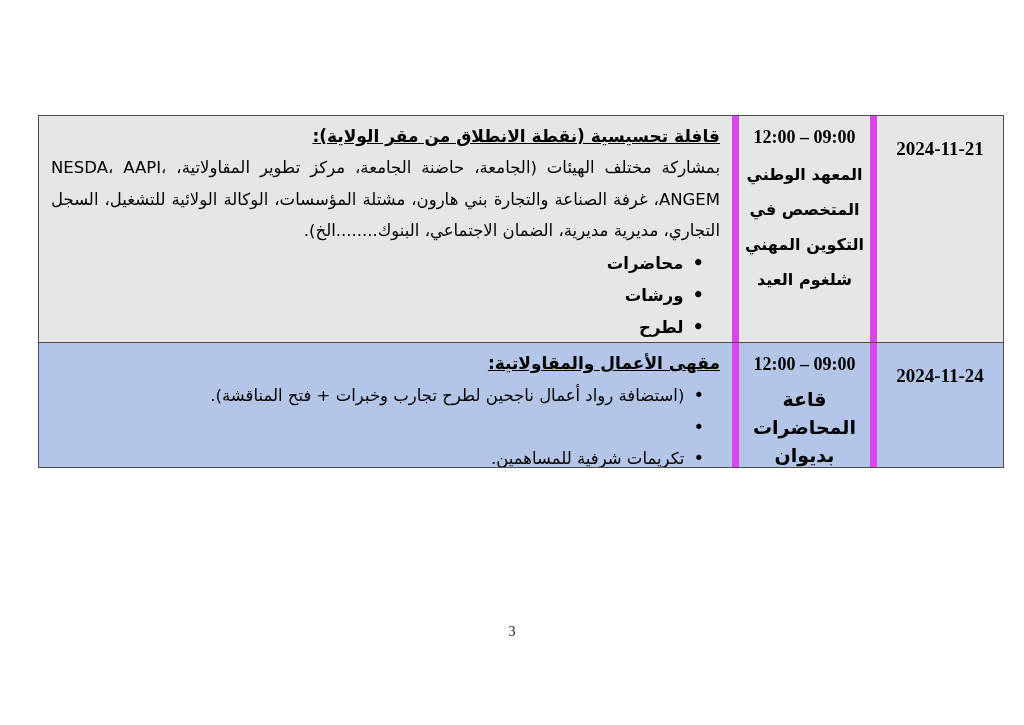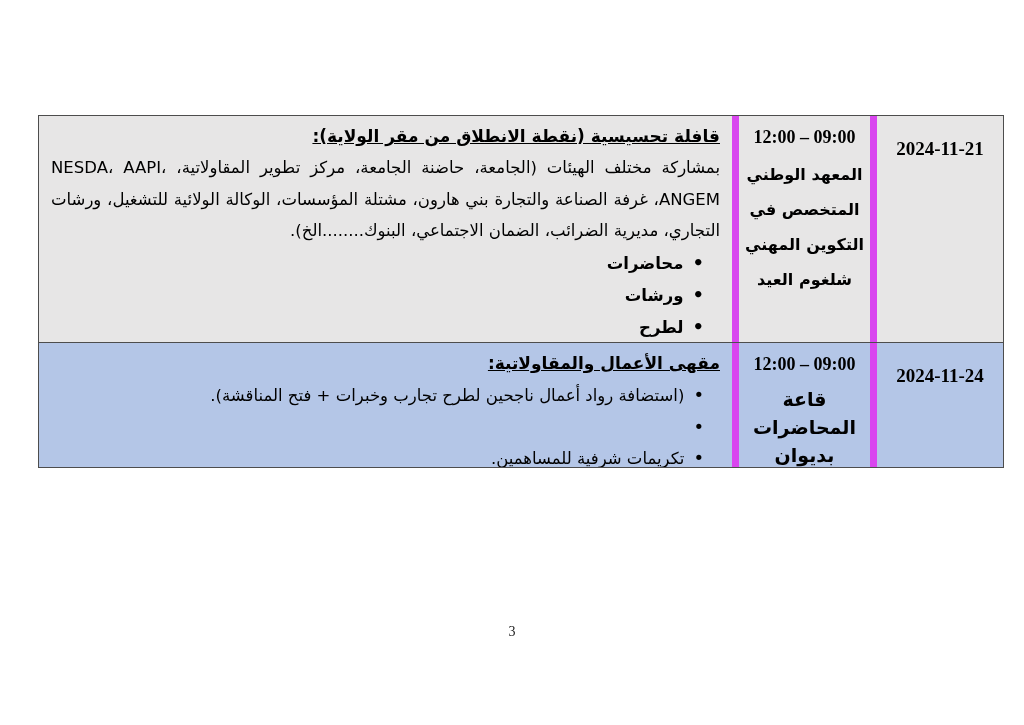--- a/index.html
+++ b/index.html
@@ -93,21 +93,21 @@
     <div class="t-row row-day4">
       <div class="cell day-cell">
         <div class="day-date">2024-11-21</div>
       </div>
       <div class="cell time-cell">
         <div class="time-range">09:00 – 12:00</div>
         <div class="venue venue-lg">المعهد الوطني المتخصص في التكوين المهني شلغوم العيد</div>
       </div>
       <div class="cell desc-cell">
         <div class="activity-title">قافلة تحسيسية (نقطة الانطلاق من مقر الولاية):</div>
-        <div class="activity-body">بمشاركة مختلف الهيئات (الجامعة، حاضنة الجامعة، مركز تطوير المقاولاتية، NESDA، AAPI، ANGEM، غرفة الصناعة والتجارة بني هارون، مشتلة المؤسسات، الوكالة الولائية للتشغيل، ورشات التجاري، مديرية الضرائب، الضمان الاجتماعي، البنوك........الخ).</div>
+        <div class="activity-body">بمشاركة مختلف الهيئات (الجامعة، حاضنة الجامعة، مركز تطوير المقاولاتية، NESDA، AAPI، ANGEM، غرفة الصناعة والتجارة بني هارون، مشتلة المؤسسات، الوكالة الولائية للتشغيل، السجل التجاري، مديرية مديرية، الضمان الاجتماعي، البنوك........الخ).</div>
         <ul class="bullets">
           <li>
             <span class="bullet-dot">•</span>
             <span>محاضرات</span>
           </li>
           <li>
             <span class="bullet-dot">•</span>
             <span>ورشات</span>
           </li>
           <li>

